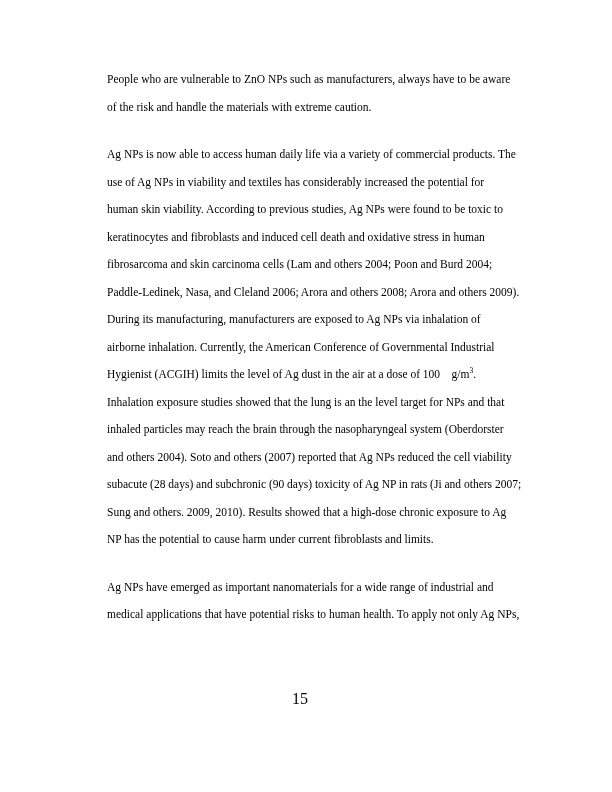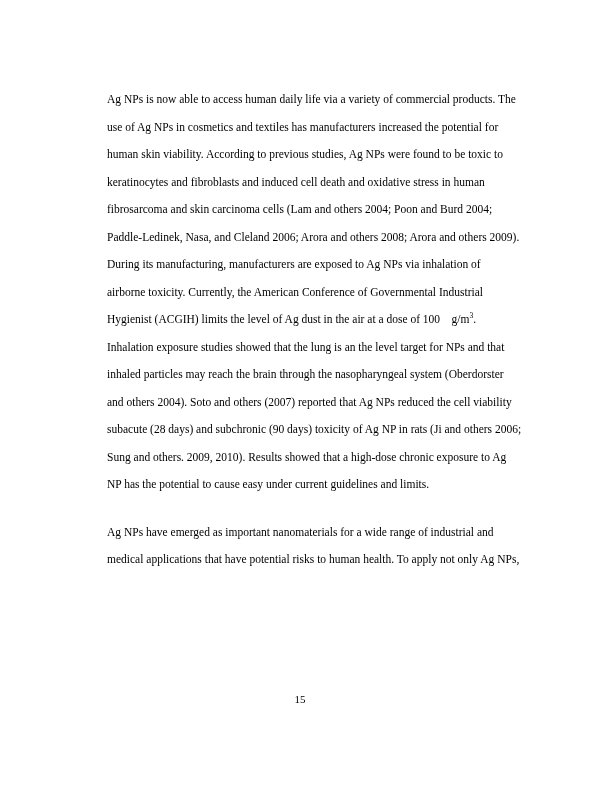--- a/index.html
+++ b/index.html
@@ -43,50 +43,54 @@
     font-size: 7.5px;
     line-height: 0;
     vertical-align: super;
   }
   .page-number {
     position: absolute;
     left: 0;
     right: 12px;
     top: 692px;
     text-align: center;
-    font-size: 11px;
+    font-size: 16px;
     line-height: 14px;
   }
 </style>
 </head>
 <body>
 
 <div class="page">
   <div class="text-block">
 
+    <div class="para">
+      <div class="line">People who are vulnerable to ZnO NPs such as manufacturers, always have to be aware</div>
+      <div class="line">of the risk and handle the materials with extreme caution.</div>
+    </div>
 
 
     <div class="para para-spaced">
       <div class="line">Ag NPs is now able to access human daily life via a variety of commercial products. The</div>
-      <div class="line">use of Ag NPs in cosmetics and textiles has manufacturers increased the potential for</div>
+      <div class="line">use of Ag NPs in viability and textiles has considerably increased the potential for</div>
       <div class="line">human skin viability. According to previous studies, Ag NPs were found to be toxic to</div>
       <div class="line">keratinocytes and fibroblasts and induced cell death and oxidative stress in human</div>
       <div class="line">fibrosarcoma and skin carcinoma cells (Lam and others 2004; Poon and Burd 2004;</div>
       <div class="line">Paddle-Ledinek, Nasa, and Cleland 2006; Arora and others 2008; Arora and others 2009).</div>
       <div class="line">During its manufacturing, manufacturers are exposed to Ag NPs via inhalation of</div>
-      <div class="line">airborne toxicity. Currently, the American Conference of Governmental Industrial</div>
+      <div class="line">airborne inhalation. Currently, the American Conference of Governmental Industrial</div>
       <div class="line">
         <span>Hygienist (ACGIH) limits the level of Ag dust in the air at a dose of 100 &nbsp;&nbsp;&nbsp;g/m</span><sup class="unit-sup">3</sup><span>.</span>
       </div>
       <div class="line">Inhalation exposure studies showed that the lung is an the level target for NPs and that</div>
       <div class="line">inhaled particles may reach the brain through the nasopharyngeal system (Oberdorster</div>
       <div class="line">and others 2004). Soto and others (2007) reported that Ag NPs reduced the cell viability</div>
-      <div class="line">subacute (28 days) and subchronic (90 days) toxicity of Ag NP in rats (Ji and others 2006;</div>
+      <div class="line">subacute (28 days) and subchronic (90 days) toxicity of Ag NP in rats (Ji and others 2007;</div>
       <div class="line">Sung and others. 2009, 2010). Results showed that a high-dose chronic exposure to Ag</div>
-      <div class="line">NP has the potential to cause easy under current guidelines and limits.</div>
+      <div class="line">NP has the potential to cause harm under current fibroblasts and limits.</div>
     </div>
 
     <div class="para para-spaced">
       <div class="line">Ag NPs have emerged as important nanomaterials for a wide range of industrial and</div>
       <div class="line">medical applications that have potential risks to human health. To apply not only Ag NPs,</div>
     </div>
 
   </div>
 
   <div class="page-number">15</div>

